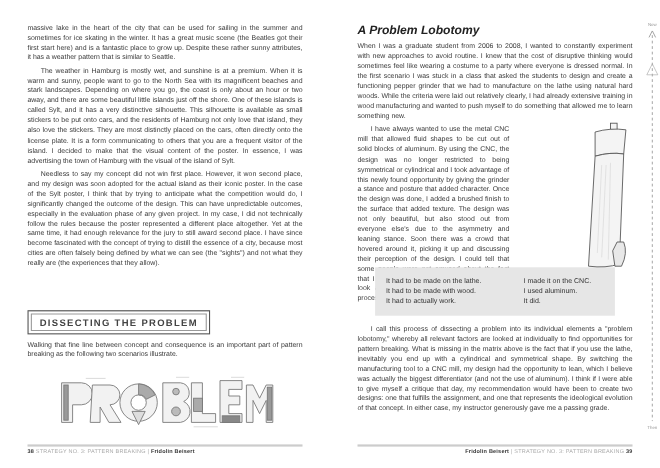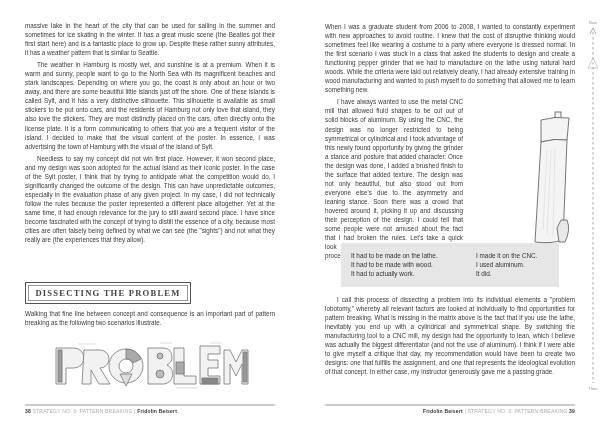--- a/index.html
+++ b/index.html
@@ -16,21 +16,21 @@
   p.gap { margin-top: 3px; }
   .left .col { left: 25px; top: 21px; width: 250px; }
   .right .col { left: 25px; top: 22px; width: 250px; }
 
   .section-box {
     position: absolute; left: 25px; top: 282px; width: 164px; height: 20px;
     border: 1.5px solid #555; box-shadow: inset 0 0 0 2px #fff, inset 0 0 0 3px #999;
     display: flex; align-items: center; justify-content: center;
   }
   .section-box span {
-    font-family: Liberation Serif, serif; font-weight: bold; font-size: 8.6px;
+    font-family: Liberation Sans, sans-serif; font-weight: bold; font-size: 8.6px;
     letter-spacing: 1.2px; color: #444;
   }
   .after-section { position: absolute; left: 25px; top: 309px; width: 250px; }
 
   .problem-art { position: absolute; left: 50px; top: 340px; width: 200px; height: 52px; }
 
   .footer-rule { position: absolute; top: 404px; height: 1.5px; background: #ccc; }
   .footer { position: absolute; top: 408px; font-size: 5px; color: #aaa; letter-spacing: 0.2px; }
   .footer b { color: #333; }
   .footer .num { color: #333; font-weight: bold; }
@@ -107,20 +107,21 @@
   <div class="footer" style="left:25px;">
     <span class="num">38</span>
     <span>STRATEGY NO. 3: PATTERN BREAKING</span>
     <span>|</span>
     <b>Fridolin Beisert</b>
   </div>
 </div>
 
 <div class="page right">
   <div class="col">
+    <div class="chapter-title">A Problem Lobotomy</div>
     <p>When I was a graduate student from 2006 to 2008, I wanted to constantly experiment with new approaches to avoid routine. I knew that the cost of disruptive thinking would sometimes feel like wearing a costume to a party where everyone is dressed normal. In the first scenario I was stuck in a class that asked the students to design and create a functioning pepper grinder that we had to manufacture on the lathe using natural hard woods. While the criteria were laid out relatively clearly, I had already extensive training in wood manufacturing and wanted to push myself to do something that allowed me to learn something new.</p>
     <p class="indent gap wrap-text">I have always wanted to use the metal CNC mill that allowed fluid shapes to be cut out of solid blocks of aluminum. By using the CNC, the design was no longer restricted to being symmetrical or cylindrical and I took advantage of this newly found opportunity by giving the grinder a stance and posture that added character. Once the design was done, I added a brushed finish to the surface that added texture. The design was not only beautiful, but also stood out from everyone else's due to the asymmetry and leaning stance. Soon there was a crowd that hovered around it, picking it up and discussing their perception of the design. I could tell that some people were not amused about the fact that I had broken the rules. Let's take a quick look at the actual criteria to understand the process:</p>
   </div>
 
   <div class="criteria-box">
     <div class="c1">
       <div>It had to be made on the lathe.</div>
       <div>It had to be made with wood.</div>
       <div>It had to actually work.</div>
     </div>

